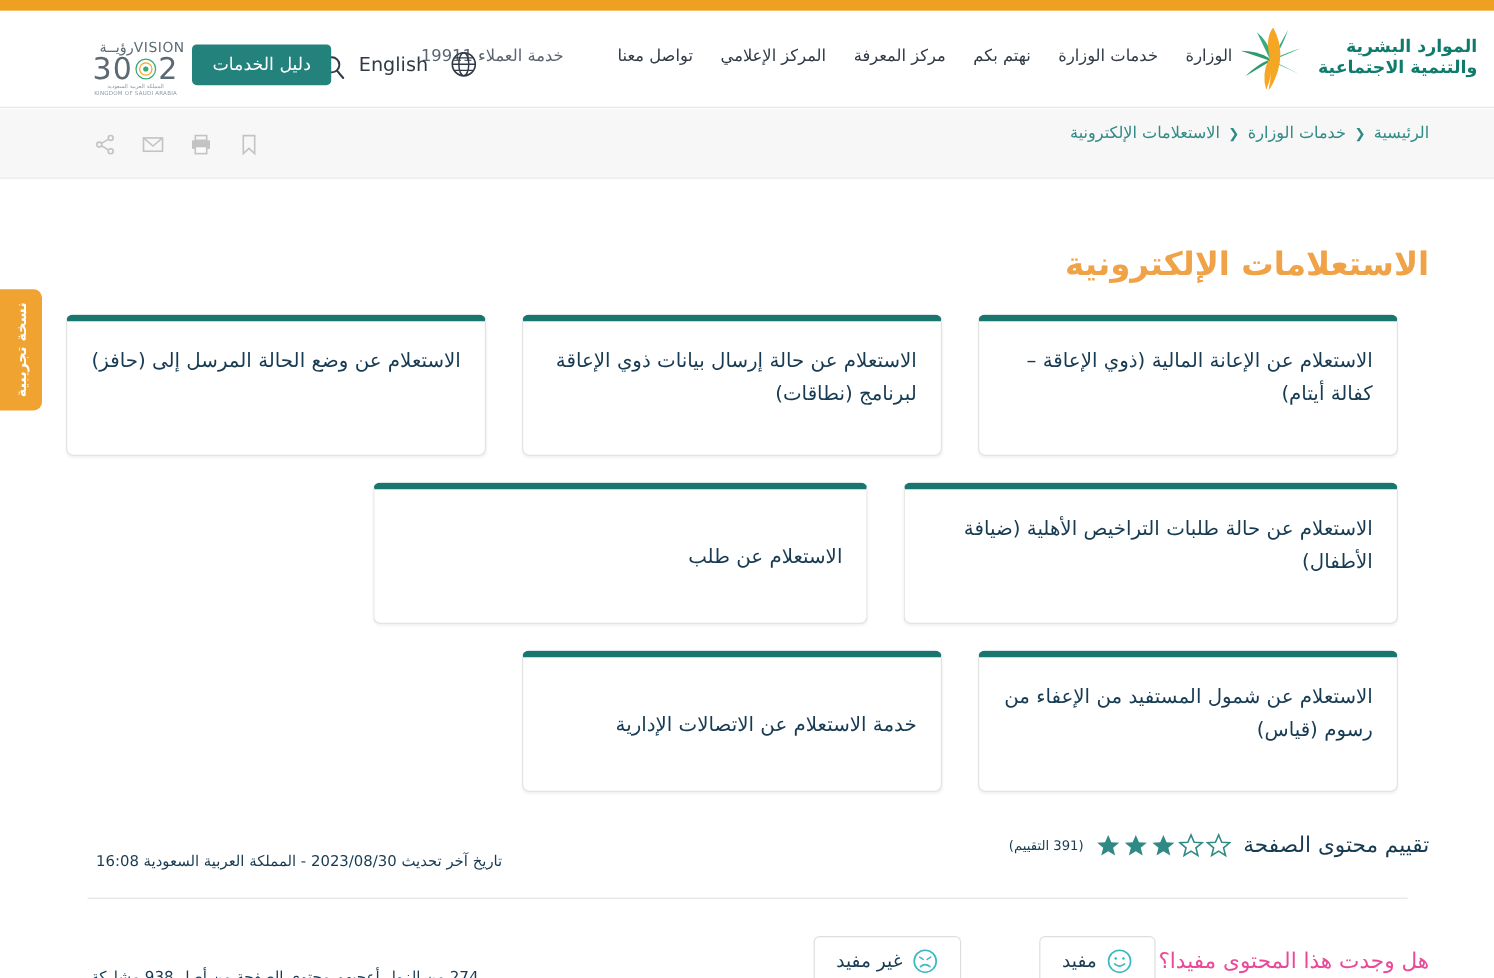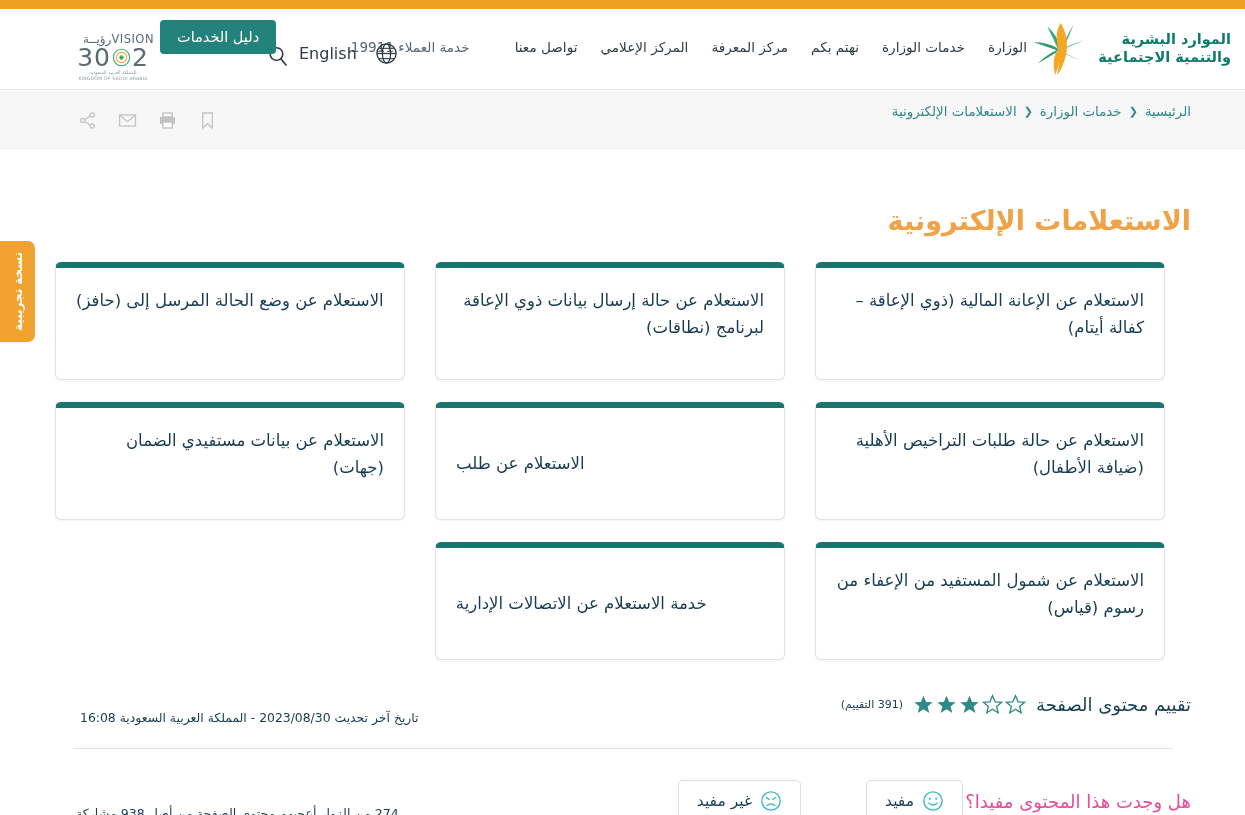--- a/index.html
+++ b/index.html
@@ -57,21 +57,21 @@
   }
   .lang-block .lang-label { font-size: 16px; color: #303a46; }
   .globe { width: 23px; height: 23px; }
 
   .search-btn {
     position: absolute; left: 266px; top: 35px;
     width: 24px; height: 24px; cursor: pointer;
   }
 
   .services-guide-btn {
-    position: absolute; left: 160px; top: 11px;
+    position: absolute; left: 160px; top: 28px;
     background: #24827c; color: #ffffff;
     border: none; border-radius: 4px;
     font-size: 14.5px; font-family: inherit;
     padding: 9px 17px; cursor: pointer;
     white-space: nowrap;
   }
 
   .vision-logo {
     position: absolute; left: 72px; top: 24px;
     width: 82px; text-align: center; line-height: 1;
@@ -142,21 +142,21 @@
 
   .card {
     width: 412px; min-height: 118px;
     background: #ffffff;
     border: 1px solid #e3e3e3;
     border-top: 6px solid #18766e;
     border-radius: 6px;
     box-shadow: 0 1px 2px rgba(0,0,0,.05);
     padding: 20px 20px 18px 20px;
     cursor: pointer;
-    display: flex; align-items: flex-start; justify-content: flex-end;
+    display: flex; align-items: flex-start; justify-content: flex-start;
   }
   .card .card-label {
     color: #173b52; font-size: 16.5px; line-height: 1.62;
     text-align: right; font-weight: 400;
   }
   .card.placeholder {
     border: none; background: transparent; box-shadow: none; cursor: default;
   }
   .card.center-mid { align-items: center; min-height: 118px; }
 
@@ -336,23 +336,20 @@
       <div class="card-label">الاستعلام عن وضع الحالة المرسل إلى (حافز)</div>
     </div>
   </div>
 
   <div class="card-row">
     <div class="card">
       <div class="card-label">الاستعلام عن حالة طلبات التراخيص الأهلية (ضيافة الأطفال)</div>
     </div>
     <div class="card center-mid">
       <div class="card-label">الاستعلام عن طلب</div>
-    </div>
-    <div class="card">
-      <div class="card-label">الاستعلام عن بيانات مستفيدي الضمان (جهات)</div>
     </div>
   </div>
 
   <div class="card-row">
     <div class="card">
       <div class="card-label">الاستعلام عن شمول المستفيد من الإعفاء من رسوم (قياس)</div>
     </div>
     <div class="card center-mid">
       <div class="card-label">خدمة الاستعلام عن الاتصالات الإدارية</div>
     </div>

